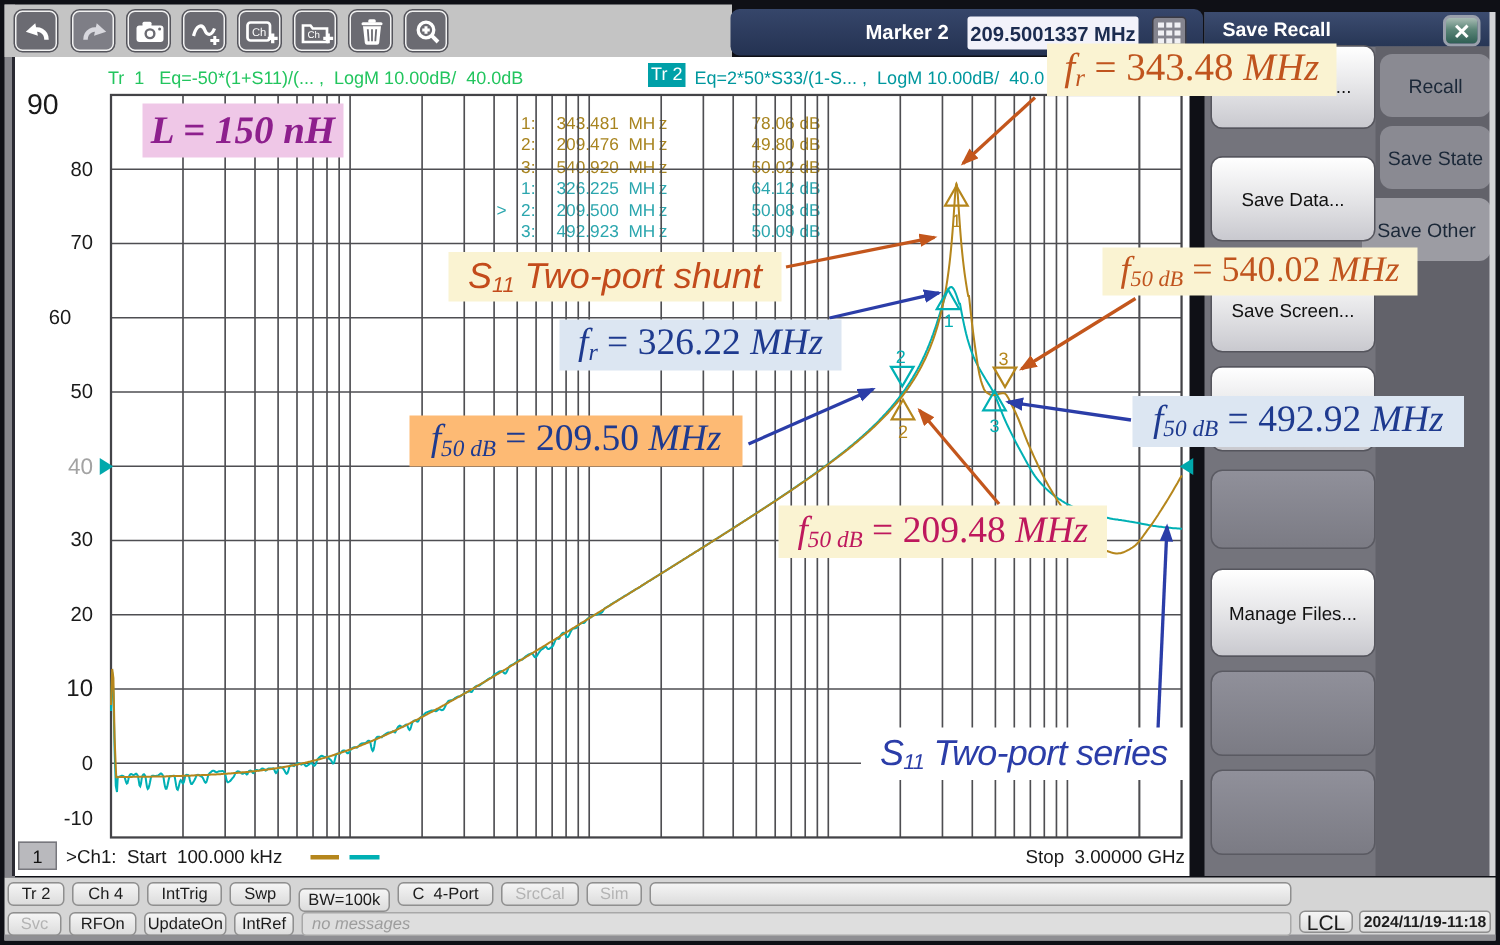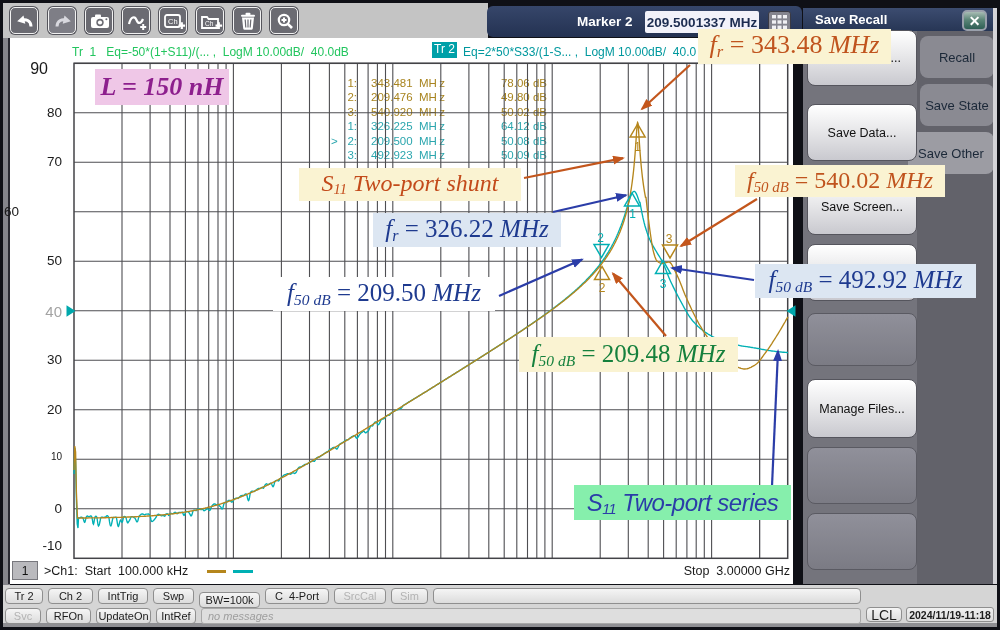--- a/index.html
+++ b/index.html
@@ -74,29 +74,29 @@
     </svg>
 </div>
 
 <div style="position:absolute;left:10px;top:38px;width:783px;height:546px;background:#fff"></div>
 <div style="position:absolute;left:8px;top:38px;width:2px;height:546px;background:#2a2a32"></div>
 
 <div style="position:absolute;left:72px;top:45px;color:#22c55e;font-size:12px">Tr&nbsp; 1&nbsp;&nbsp; Eq=-50*(1+S11)/(... ,&nbsp; LogM 10.00dB/&nbsp; 40.0dB</div>
 <div style="position:absolute;left:432px;top:42px;width:25px;height:16px;background:#00a0a8;color:#fff;font-size:12px;text-align:center">Tr 2</div>
 <div style="position:absolute;left:463px;top:45px;color:#00989e;font-size:12px">Eq=2*50*S33/(1-S... ,&nbsp; LogM 10.00dB/&nbsp; 40.0</div>
 
-<div style="position:absolute;left:4px;top:59.5px;width:44px;text-align:right;color:#1a1a1a;font-size:16px">90</div>
+<div style="position:absolute;left:18px;top:59.5px;width:44px;color:#1a1a1a;font-size:19px">90</div>
 <div style="position:absolute;left:18px;top:104.8px;width:44px;text-align:right;color:#1a1a1a;font-size:13.5px">80</div>
 <div style="position:absolute;left:18px;top:154.3px;width:44px;text-align:right;color:#1a1a1a;font-size:13.5px">70</div>
-<div style="position:absolute;left:4px;top:203.8px;width:44px;text-align:left;color:#1a1a1a;font-size:13.5px">60</div>
+<div style="position:absolute;left:18px;top:203.8px;width:44px;text-align:center;color:#1a1a1a;font-size:13.5px">60</div>
 <div style="position:absolute;left:18px;top:253.3px;width:44px;text-align:right;color:#1a1a1a;font-size:13.5px">50</div>
 <div style="position:absolute;left:18px;top:302.8px;width:44px;text-align:right;color:#a3a3a3;font-size:15px">40</div>
 <div style="position:absolute;left:18px;top:352.3px;width:44px;text-align:right;color:#1a1a1a;font-size:13.5px">30</div>
 <div style="position:absolute;left:18px;top:401.8px;width:44px;text-align:right;color:#1a1a1a;font-size:13.5px">20</div>
-<div style="position:absolute;left:18px;top:451.3px;width:44px;text-align:right;color:#1a1a1a;font-size:10px">10</div>
+<div style="position:absolute;left:18px;top:451.3px;width:44px;text-align:right;color:#1a1a1a;font-size:16px">10</div>
 <div style="position:absolute;left:18px;top:500.8px;width:44px;text-align:right;color:#1a1a1a;font-size:13.5px">0</div>
 <div style="position:absolute;left:18px;top:538.0px;width:44px;text-align:right;color:#1a1a1a;font-size:13.5px">-10</div>
 
 <div style="position:absolute;left:327px;top:76.5px;width:30px;text-align:right;color:#a8841f;font-size:11.5px">1:</div>
 <div style="position:absolute;left:371px;top:76.5px;color:#a8841f;font-size:11.5px">343.481&nbsp; MH z</div>
 <div style="position:absolute;left:480px;top:76.5px;width:67px;text-align:right;color:#a8841f;font-size:11.5px">78.06 dB</div>
 <div style="position:absolute;left:327px;top:91.0px;width:30px;text-align:right;color:#a8841f;font-size:11.5px">2:</div>
 <div style="position:absolute;left:371px;top:91.0px;color:#a8841f;font-size:11.5px">209.476&nbsp; MH z</div>
 <div style="position:absolute;left:480px;top:91.0px;width:67px;text-align:right;color:#a8841f;font-size:11.5px">49.80 dB</div>
 <div style="position:absolute;left:327px;top:105.5px;width:30px;text-align:right;color:#a8841f;font-size:11.5px">3:</div>
@@ -225,21 +225,21 @@
 <div style="position:absolute;left:807px;top:244px;width:110px;height:57px;background:linear-gradient(#ffffff,#e8e8ea 45%,#c9c9cf);border:1px solid #55555d;color:#111;border-radius:8px;display:flex;align-items:center;justify-content:center;font-size:12.5px"></div>
 <div style="position:absolute;left:807px;top:313px;width:110px;height:53px;background:linear-gradient(#90909a,#7b7b84);border:1px solid #5a5a62;color:#222;border-radius:8px;display:flex;align-items:center;justify-content:center;font-size:12.5px"></div>
 <div style="position:absolute;left:807px;top:379px;width:110px;height:59px;background:linear-gradient(#ffffff,#e8e8ea 45%,#c9c9cf);border:1px solid #55555d;color:#111;border-radius:8px;display:flex;align-items:center;justify-content:center;font-size:12.5px">Manage Files...</div>
 <div style="position:absolute;left:807px;top:447px;width:110px;height:57px;background:linear-gradient(#90909a,#7b7b84);border:1px solid #5a5a62;color:#222;border-radius:8px;display:flex;align-items:center;justify-content:center;font-size:12.5px"></div>
 <div style="position:absolute;left:807px;top:513px;width:110px;height:57px;background:linear-gradient(#90909a,#7b7b84);border:1px solid #5a5a62;color:#222;border-radius:8px;display:flex;align-items:center;justify-content:center;font-size:12.5px"></div>
 <div style="position:absolute;left:993px;top:8px;width:4px;height:576px;background:#d4d4d8"></div>
 
 <div style="position:absolute;left:3px;top:585px;width:994px;height:42px;background:#d5d5d5"></div>
 <div style="position:absolute;left:3px;top:623px;width:994px;height:4px;background:#8f8f93"></div>
 <div style="position:absolute;left:5px;top:588px;width:38px;height:16px;background:linear-gradient(#f5f5f5,#dcdcdc);border:1px solid #8f8f8f;border-radius:4px;display:flex;align-items:center;justify-content:center;font-size:11px;color:#1c1c1c">Tr 2</div>
-<div style="position:absolute;left:48px;top:588px;width:45px;height:16px;background:linear-gradient(#f5f5f5,#dcdcdc);border:1px solid #8f8f8f;border-radius:4px;display:flex;align-items:center;justify-content:center;font-size:11px;color:#1c1c1c">Ch 2</div>
+<div style="position:absolute;left:48px;top:588px;width:45px;height:16px;background:linear-gradient(#f5f5f5,#dcdcdc);border:1px solid #8f8f8f;border-radius:4px;display:flex;align-items:center;justify-content:center;font-size:11px;color:#1c1c1c">Ch 4</div>
 <div style="position:absolute;left:98px;top:588px;width:50px;height:16px;background:linear-gradient(#f5f5f5,#dcdcdc);border:1px solid #8f8f8f;border-radius:4px;display:flex;align-items:center;justify-content:center;font-size:11px;color:#1c1c1c">IntTrig</div>
 <div style="position:absolute;left:153px;top:588px;width:41px;height:16px;background:linear-gradient(#f5f5f5,#dcdcdc);border:1px solid #8f8f8f;border-radius:4px;display:flex;align-items:center;justify-content:center;font-size:11px;color:#1c1c1c">Swp</div>
 <div style="position:absolute;left:199px;top:592px;width:61px;height:16px;background:linear-gradient(#f5f5f5,#dcdcdc);border:1px solid #8f8f8f;border-radius:4px;display:flex;align-items:center;justify-content:center;font-size:11px;color:#1c1c1c">BW=100k</div>
 <div style="position:absolute;left:265px;top:588px;width:64px;height:16px;background:linear-gradient(#f5f5f5,#dcdcdc);border:1px solid #8f8f8f;border-radius:4px;display:flex;align-items:center;justify-content:center;font-size:11px;color:#1c1c1c">C&nbsp; 4-Port</div>
 <div style="position:absolute;left:334px;top:588px;width:52px;height:16px;background:linear-gradient(#f5f5f5,#dcdcdc);border:1px solid #8f8f8f;border-radius:4px;display:flex;align-items:center;justify-content:center;font-size:11px;color:#b3b3b3">SrcCal</div>
 <div style="position:absolute;left:391px;top:588px;width:37px;height:16px;background:linear-gradient(#f5f5f5,#dcdcdc);border:1px solid #8f8f8f;border-radius:4px;display:flex;align-items:center;justify-content:center;font-size:11px;color:#b3b3b3">Sim</div>
 <div style="position:absolute;left:433px;top:588px;width:428px;height:16px;background:linear-gradient(#f5f5f5,#dcdcdc);border:1px solid #8f8f8f;border-radius:4px;display:flex;align-items:center;justify-content:center;font-size:11px;color:#1c1c1c"></div>
 <div style="position:absolute;left:5px;top:608px;width:36px;height:16px;background:linear-gradient(#f5f5f5,#dcdcdc);border:1px solid #8f8f8f;border-radius:4px;display:flex;align-items:center;justify-content:center;font-size:11px;color:#b3b3b3">Svc</div>
 <div style="position:absolute;left:46px;top:608px;width:45px;height:16px;background:linear-gradient(#f5f5f5,#dcdcdc);border:1px solid #8f8f8f;border-radius:4px;display:flex;align-items:center;justify-content:center;font-size:11px;color:#1c1c1c">RFOn</div>
 <div style="position:absolute;left:96px;top:608px;width:55px;height:16px;background:linear-gradient(#f5f5f5,#dcdcdc);border:1px solid #8f8f8f;border-radius:4px;display:flex;align-items:center;justify-content:center;font-size:11px;color:#1c1c1c">UpdateOn</div>
@@ -247,32 +247,32 @@
 <div style="position:absolute;left:201px;top:608px;width:660px;height:16px;background:#dedede;border:1px solid #a8a8a8;border-radius:3px;display:flex;align-items:center;font-size:11px;color:#9d9d9d;font-style:italic;padding-left:6px">no messages</div>
 <div style="position:absolute;left:866px;top:607px;width:36px;height:15px;background:linear-gradient(#f5f5f5,#dcdcdc);border:1px solid #8f8f8f;border-radius:4px;display:flex;align-items:center;justify-content:center;font-size:14px;color:#1c1c1c">LCL</div>
 <div style="position:absolute;left:906px;top:607px;width:88px;height:15px;background:linear-gradient(#f0f0f0,#dedede);border:1px solid #8f8f8f;border-radius:3px;display:flex;align-items:center;justify-content:center;font-size:10.5px;color:#1c1c1c;font-weight:bold">2024/11/19-11:18</div>
 
 <div style="position:absolute;left:95px;top:69px;width:134px;height:36px;background:#efc7e7;color:#8d1f8d;font-family:Liberation Serif, serif;font-size:26px;display:flex;align-items:center;justify-content:center;white-space:nowrap">
     <span><i style="font-weight:bold">L = 150 nH</i></span>
   </div>
 <div style="position:absolute;left:698px;top:29px;width:193px;height:35px;background:#faf3d2;color:#c0541e;font-family:Liberation Serif, serif;font-size:26px;display:flex;align-items:center;justify-content:center;white-space:nowrap">
     <span><i>f<sub style="font-size:64%;vertical-align:-22%">r</sub></i>&nbsp;=&nbsp;343.48&nbsp;<i>MHz</i></span>
   </div>
-<div style="position:absolute;left:299px;top:168px;width:222px;height:33px;background:#faf3d2;color:#c34b1b;font-family:Liberation Serif, serif;font-size:24px;display:flex;align-items:center;justify-content:center;white-space:nowrap">
+<div style="position:absolute;left:299px;top:168px;width:222px;height:33px;background:#faf3d2;color:#c34b1b;font-family:Liberation Sans, sans-serif;font-size:24px;display:flex;align-items:center;justify-content:center;white-space:nowrap">
     <span><i>S<sub style="font-size:60%;vertical-align:-18%">11</sub> Two-port shunt</i></span>
   </div>
 <div style="position:absolute;left:735px;top:165px;width:210px;height:32px;background:#faf3d2;color:#c0541e;font-family:Liberation Serif, serif;font-size:24px;display:flex;align-items:center;justify-content:center;white-space:nowrap">
     <span><i>f</i><sub style="font-size:62%;vertical-align:-22%"><i>50 dB</i></sub>&nbsp;=&nbsp;540.02&nbsp;<i>MHz</i></span>
   </div>
 <div style="position:absolute;left:373px;top:213px;width:188px;height:34px;background:#dce6f2;color:#1e3a8f;font-family:Liberation Serif, serif;font-size:25px;display:flex;align-items:center;justify-content:center;white-space:nowrap">
     <span><i>f<sub style="font-size:64%;vertical-align:-22%">r</sub></i>&nbsp;=&nbsp;326.22&nbsp;<i>MHz</i></span>
   </div>
-<div style="position:absolute;left:273px;top:277px;width:222px;height:34px;background:#ffffff;color:#1e3a8f;font-family:Liberation Serif, serif;font-size:25px;display:flex;align-items:center;justify-content:center;white-space:nowrap">
+<div style="position:absolute;left:273px;top:277px;width:222px;height:34px;background:#fdba74;color:#1e3a8f;font-family:Liberation Serif, serif;font-size:25px;display:flex;align-items:center;justify-content:center;white-space:nowrap">
     <span><i>f</i><sub style="font-size:62%;vertical-align:-22%"><i>50 dB</i></sub>&nbsp;=&nbsp;209.50&nbsp;<i>MHz</i></span>
   </div>
 <div style="position:absolute;left:755px;top:264px;width:221px;height:34px;background:#dce6f2;color:#1e3a8f;font-family:Liberation Serif, serif;font-size:25px;display:flex;align-items:center;justify-content:center;white-space:nowrap">
     <span><i>f</i><sub style="font-size:62%;vertical-align:-22%"><i>50 dB</i></sub>&nbsp;=&nbsp;492.92&nbsp;<i>MHz</i></span>
   </div>
-<div style="position:absolute;left:519px;top:337px;width:219px;height:35px;background:#faf3d2;color:#15803d;font-family:Liberation Serif, serif;font-size:25px;display:flex;align-items:center;justify-content:center;white-space:nowrap">
+<div style="position:absolute;left:519px;top:337px;width:219px;height:35px;background:#faf3d2;color:#be185d;font-family:Liberation Serif, serif;font-size:25px;display:flex;align-items:center;justify-content:center;white-space:nowrap">
     <span><i>f</i><sub style="font-size:62%;vertical-align:-22%"><i>50 dB</i></sub>&nbsp;=&nbsp;209.48&nbsp;<i>MHz</i></span>
   </div>
-<div style="position:absolute;left:574px;top:485px;width:217px;height:35px;background:#86efac;color:#2b3da8;font-family:Liberation Sans, sans-serif;font-size:24px;display:flex;align-items:center;justify-content:center;white-space:nowrap">
+<div style="position:absolute;left:574px;top:485px;width:217px;height:35px;background:#ffffff;color:#2b3da8;font-family:Liberation Sans, sans-serif;font-size:24px;display:flex;align-items:center;justify-content:center;white-space:nowrap">
     <span><i style="letter-spacing:-0.5px">S<sub style="font-size:60%;vertical-align:-18%">11</sub> Two-port series</i></span>
   </div>
 </body></html>

